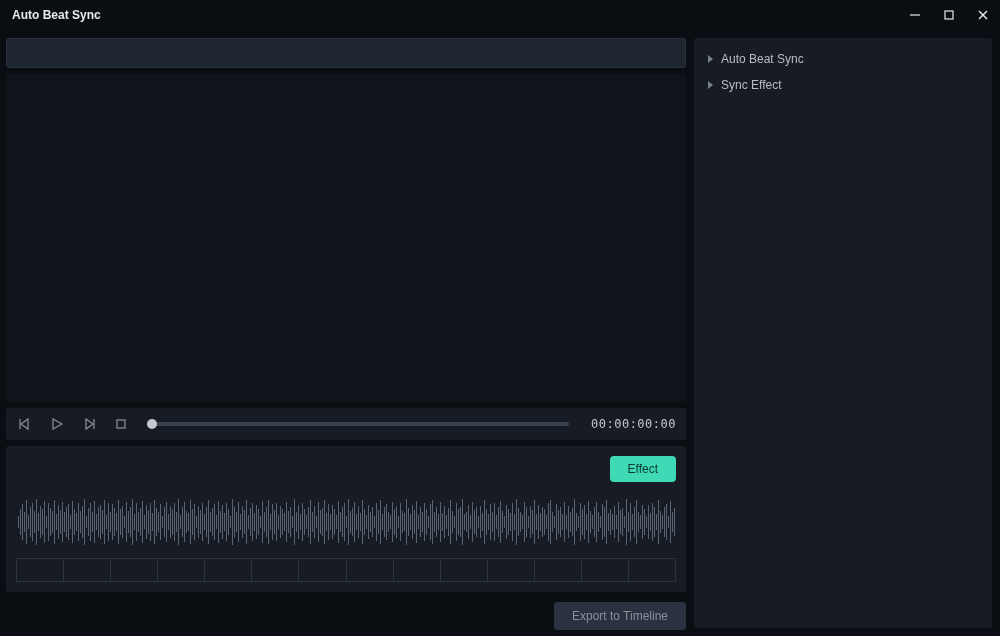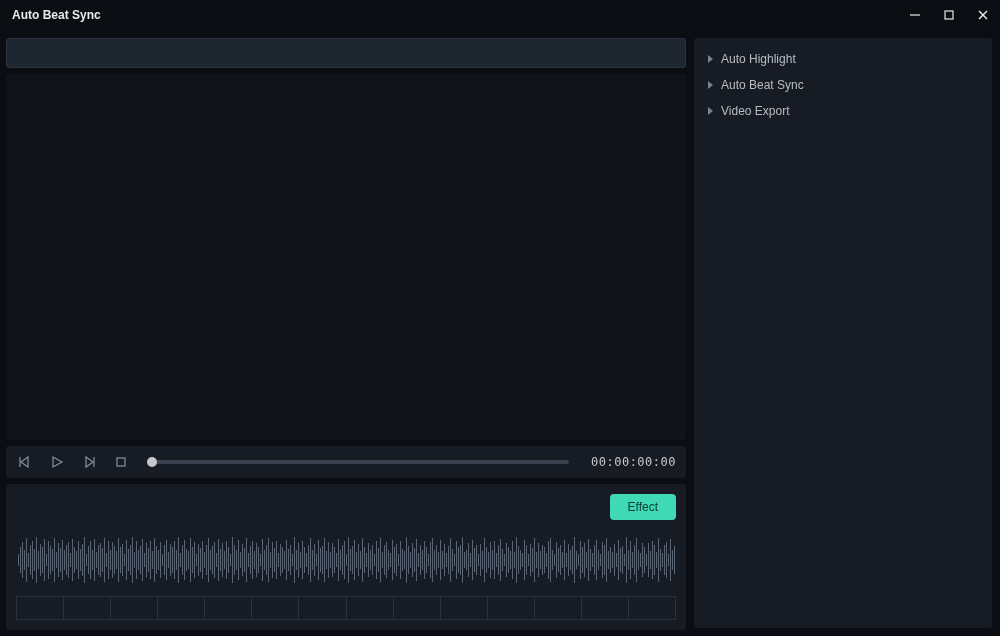--- a/index.html
+++ b/index.html
@@ -596,30 +596,29 @@
           <div class="ruler-seg"></div>
           <div class="ruler-seg"></div>
           <div class="ruler-seg"></div>
           <div class="ruler-seg"></div>
           <div class="ruler-seg"></div>
           <div class="ruler-seg"></div>
           <div class="ruler-seg"></div>
         </div>
     </div>
 
+    <div class="export-row">
+      <button class="export-btn">Export to Timeline</button>
+    </div>
 
   </div>
 
   <div class="right-panel">
     <div class="side-item">
       <span class="side-chevron"></span>
-      <span>Auto Highlight</span>
+      <span>Auto Beat Sync</span>
     </div>
     <div class="side-item">
       <span class="side-chevron"></span>
-      <span>Auto Beat Sync</span>
-    </div>
-    <div class="side-item">
-      <span class="side-chevron"></span>
-      <span>Video Export</span>
+      <span>Sync Effect</span>
     </div>
   </div>
 </div>
 
 </body></html>

